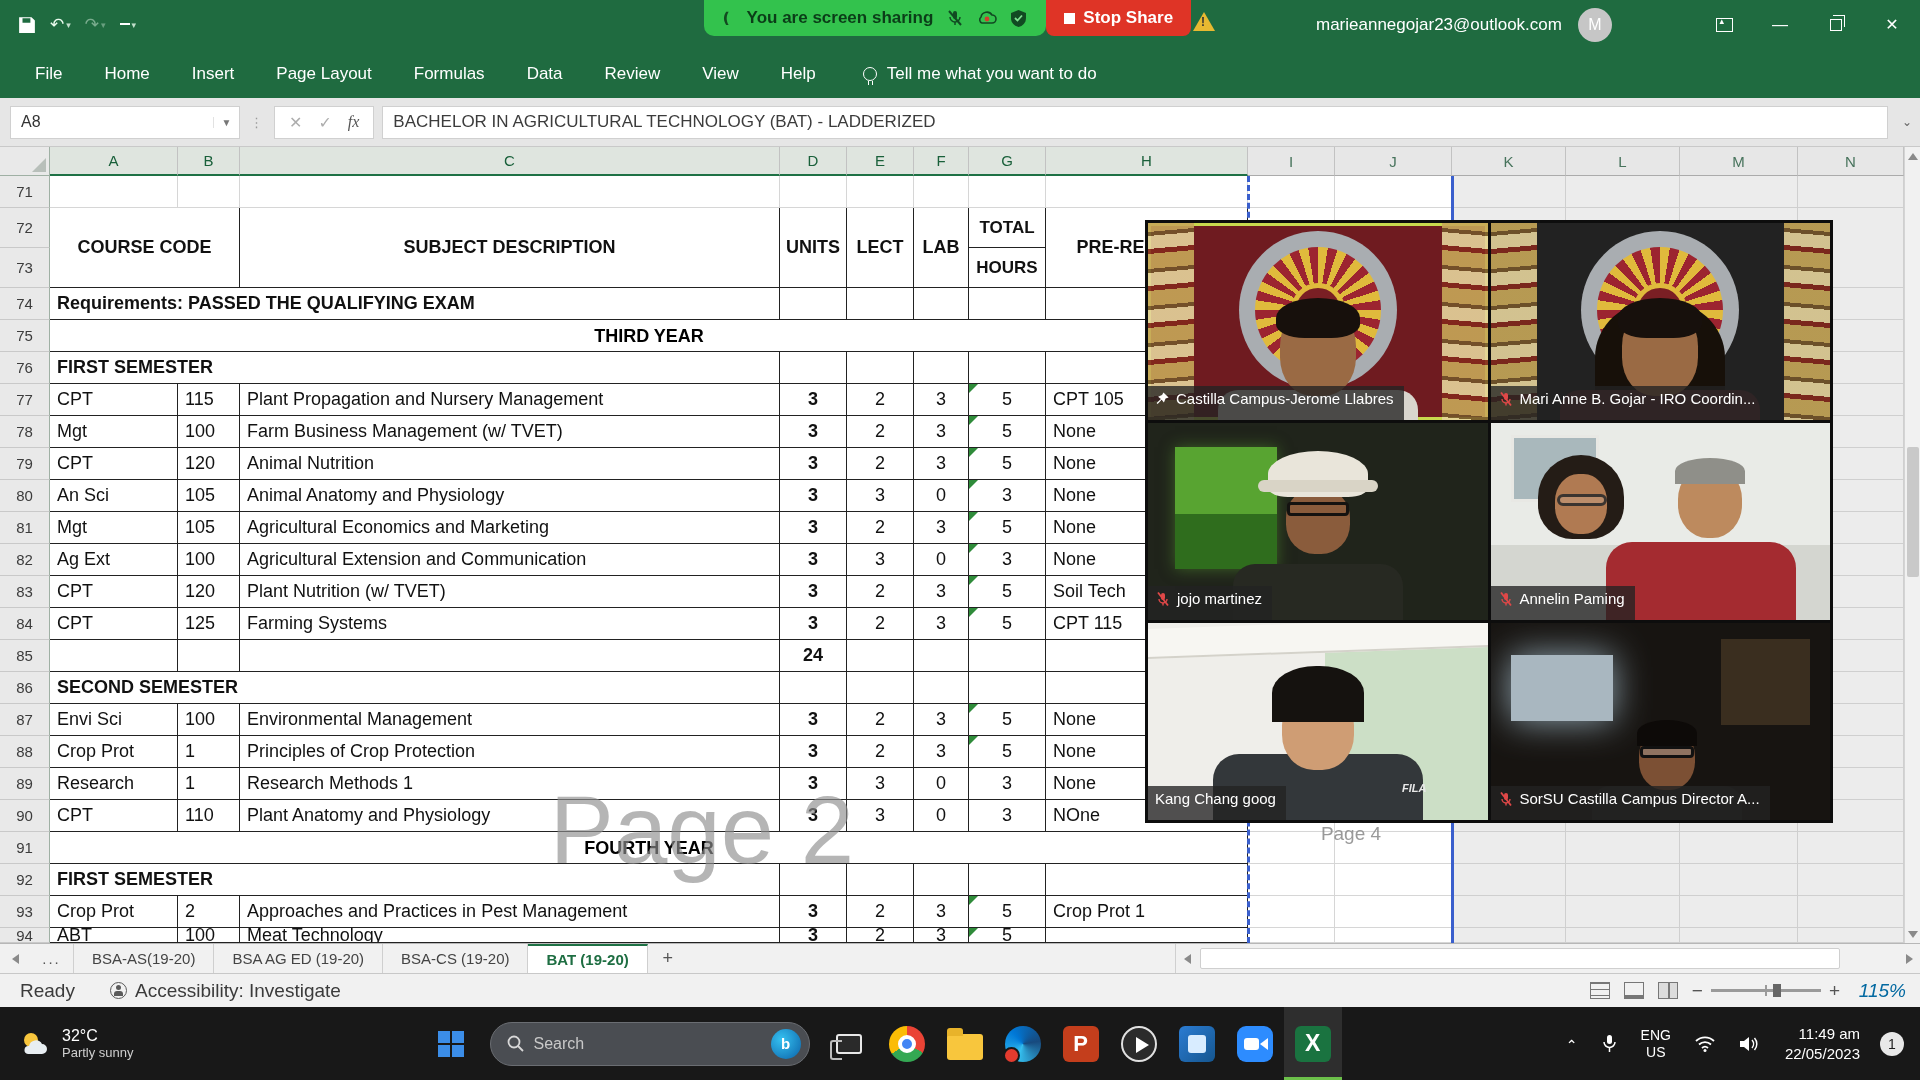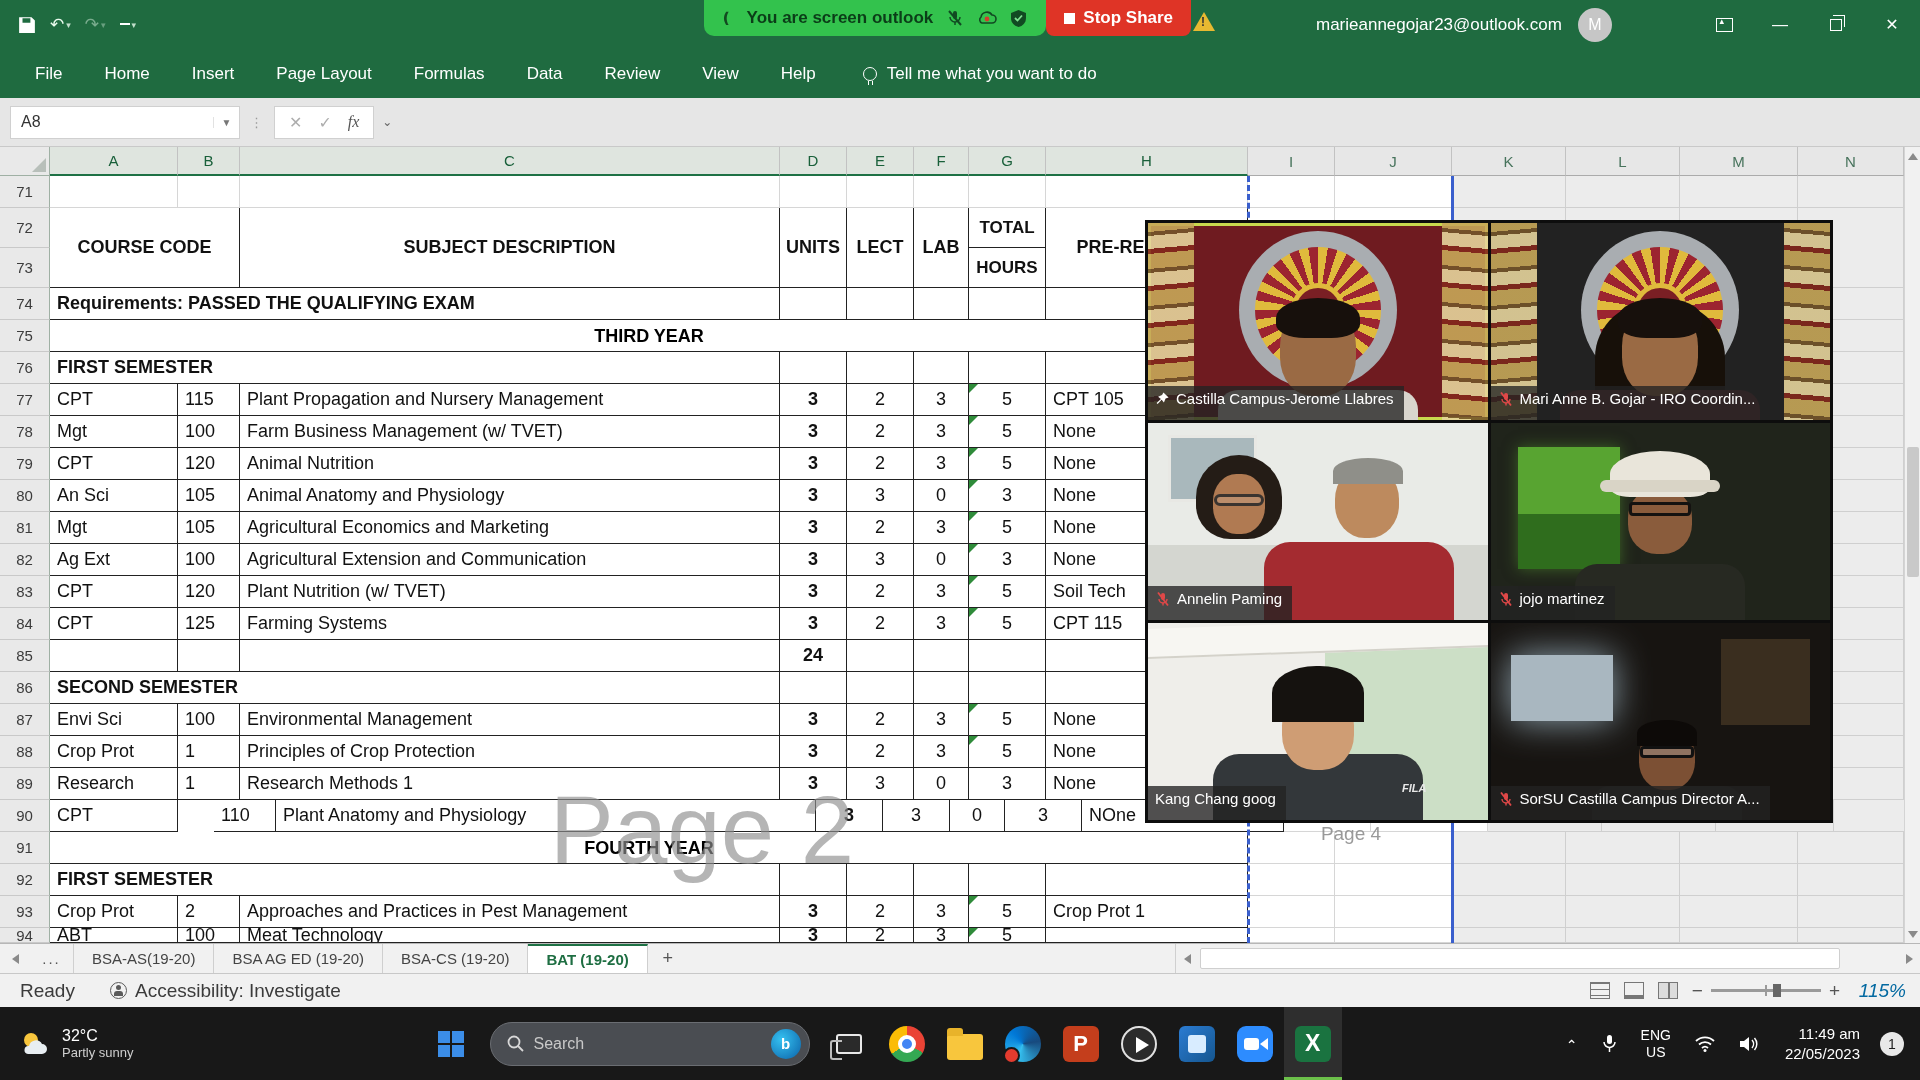--- a/index.html
+++ b/index.html
@@ -213,21 +213,21 @@
       <span class="qicon">↶<span class="dd">▾</span></span>
       <span class="qicon dim">↷<span class="dd">▾</span></span>
       <span class="qicon">
           <span style="border-top:2px solid #fff;width:10px;display:inline-block;margin-bottom:2px"></span>
           <span class="dd">▾</span>
         </span>
     </div>
     <div class="share-banner">
       <div class="share-pill">
         <span class="sicon">❪</span>
-        <span>You are screen outlook</span>
+        <span>You are screen sharing</span>
         <span class="sicon">
           <svg class="wic" width="16" height="16" viewBox="0 0 16 16">
               <rect x="6" y="1" width="4" height="8" rx="2" fill="#114a22"></rect>
               <path d="M3 7a5 5 0 0 0 10 0" stroke="#114a22" stroke-width="1.5" fill="none"></path>
               <line x1="8" y1="12" x2="8" y2="15" stroke="#114a22" stroke-width="1.5"></line>
               <line x1="2" y1="1" x2="14" y2="15" stroke="#114a22" stroke-width="2"></line>
             </svg>
         </span>
         <span class="sicon">
           <svg class="wic" width="20" height="16" viewBox="0 0 20 16">
@@ -286,20 +286,23 @@
   <div class="fbar">
     <div class="namebox">
       <span>A8</span>
       <span class="nb-dd">▼</span>
     </div>
     <span class="fdots">⋮</span>
     <div class="fbtns">
       <span>✕</span>
       <span>✓</span>
       <span class="fx">fx</span>
+    </div>
+    <div class="ffield">
+      <span>BACHELOR IN AGRICULTURAL TECHNOLOGY (BAT) - LADDERIZED</span>
     </div>
     <span class="fexp">⌄</span>
   </div>
 
   <div class="grid">
     <div class="rownums" id="rownums">
       <div class="corner"></div>
     <div class="rn" style="height: 32px;">71</div>
         <div class="rn" style="height: 40px;">72</div>
         <div class="rn" style="height: 40px;">73</div>
@@ -616,21 +619,21 @@
             <div class="cell tcell padl" style="width: 202px;">None</div>
             <div class="cell gcell" style="width: 87px;"></div>
             <div class="cell gcell" style="width: 117px;"></div>
             <div class="cell gray" style="width: 114px;"></div>
             <div class="cell gray" style="width: 114px;"></div>
             <div class="cell gray" style="width: 118px;"></div>
             <div class="cell gray" style="width: 106px;"></div>
           </div>
           <div class="brow" style="height: 32px;">
             <div class="cell tcell padl" style="width: 128px;">CPT</div>
-            <div class="cell tcell padl" style="width: 62px; margin-left: 36px;">110</div>
+            <div class="cell tcell padl" style="width: 62px;">110</div>
             <div class="cell tcell padl" style="width: 540px;">Plant Anatomy and Physiology</div>
             <div class="cell tcell ctr b" style="width: 67px;">3</div>
             <div class="cell tcell ctr" style="width: 67px;">3</div>
             <div class="cell tcell ctr" style="width: 55px;">0</div>
             <div class="cell tcell ctr" style="width: 77px;">3</div>
             <div class="cell tcell padl" style="width: 202px;">NOne</div>
             <div class="cell gcell" style="width: 87px;"></div>
             <div class="cell gcell" style="width: 117px;"></div>
             <div class="cell gray" style="width: 114px;"></div>
             <div class="cell gray" style="width: 114px;"></div>
@@ -736,59 +739,59 @@
         <div class="tag">
           <div style="display: flex;">
             <svg width="16" height="16" viewBox="0 0 16 16">
               <rect x="6" y="2" width="4" height="7" rx="2" fill="#e04848"></rect>
               <path d="M4 8a4 4 0 0 0 8 0" stroke="#e04848" stroke-width="1.4" fill="none"></path>
               <line x1="8" y1="12" x2="8" y2="14.5" stroke="#e04848" stroke-width="1.4"></line>
               <line x1="3" y1="1.5" x2="13" y2="14.5" stroke="#e04848" stroke-width="1.8"></line>
             </svg>
           </div>
           <div>Mari Anne B. Gojar - IRO Coordin...</div>
+        </div>
+      </div>
+      <div class="tile scene-plants">
+        <div class="poster"></div>
+        <div class="jbody"></div>
+        <div class="jface"></div>
+        <div class="hat"></div>
+        <div class="hatbrim"></div>
+        <div class="jglass"></div>
+        <div class="tag">
+          <div style="display: flex;">
+            <svg width="16" height="16" viewBox="0 0 16 16">
+              <rect x="6" y="2" width="4" height="7" rx="2" fill="#e04848"></rect>
+              <path d="M4 8a4 4 0 0 0 8 0" stroke="#e04848" stroke-width="1.4" fill="none"></path>
+              <line x1="8" y1="12" x2="8" y2="14.5" stroke="#e04848" stroke-width="1.4"></line>
+              <line x1="3" y1="1.5" x2="13" y2="14.5" stroke="#e04848" stroke-width="1.8"></line>
+            </svg>
+          </div>
+          <div>jojo martinez</div>
         </div>
       </div>
       <div class="tile scene-office">
         <div class="win1"></div>
         <div class="p2shirt"></div>
         <div class="p2head"></div>
         <div class="p2hair"></div>
         <div class="p1hair"></div>
         <div class="p1face"></div>
         <div class="p1glass"></div>
         <div class="tag">
           <div style="display: flex;">
             <svg width="16" height="16" viewBox="0 0 16 16">
               <rect x="6" y="2" width="4" height="7" rx="2" fill="#e04848"></rect>
               <path d="M4 8a4 4 0 0 0 8 0" stroke="#e04848" stroke-width="1.4" fill="none"></path>
               <line x1="8" y1="12" x2="8" y2="14.5" stroke="#e04848" stroke-width="1.4"></line>
               <line x1="3" y1="1.5" x2="13" y2="14.5" stroke="#e04848" stroke-width="1.8"></line>
             </svg>
           </div>
           <div>Annelin Paming</div>
-        </div>
-      </div>
-      <div class="tile scene-plants">
-        <div class="poster"></div>
-        <div class="jbody"></div>
-        <div class="jface"></div>
-        <div class="hat"></div>
-        <div class="hatbrim"></div>
-        <div class="jglass"></div>
-        <div class="tag">
-          <div style="display: flex;">
-            <svg width="16" height="16" viewBox="0 0 16 16">
-              <rect x="6" y="2" width="4" height="7" rx="2" fill="#e04848"></rect>
-              <path d="M4 8a4 4 0 0 0 8 0" stroke="#e04848" stroke-width="1.4" fill="none"></path>
-              <line x1="8" y1="12" x2="8" y2="14.5" stroke="#e04848" stroke-width="1.4"></line>
-              <line x1="3" y1="1.5" x2="13" y2="14.5" stroke="#e04848" stroke-width="1.8"></line>
-            </svg>
-          </div>
-          <div>jojo martinez</div>
         </div>
       </div>
       <div class="tile scene-room2">
         <div class="ceil"></div>
         <div class="ktee"></div>
         <div class="kface"></div>
         <div class="khair"></div>
         <div class="kbrand">FILA</div>
         <div class="tag">
           <div>Kang Chang goog</div>

